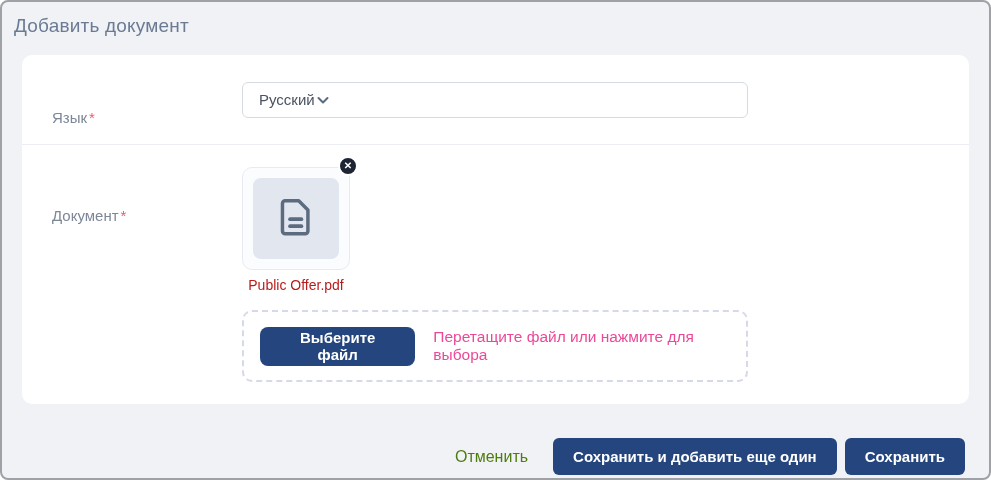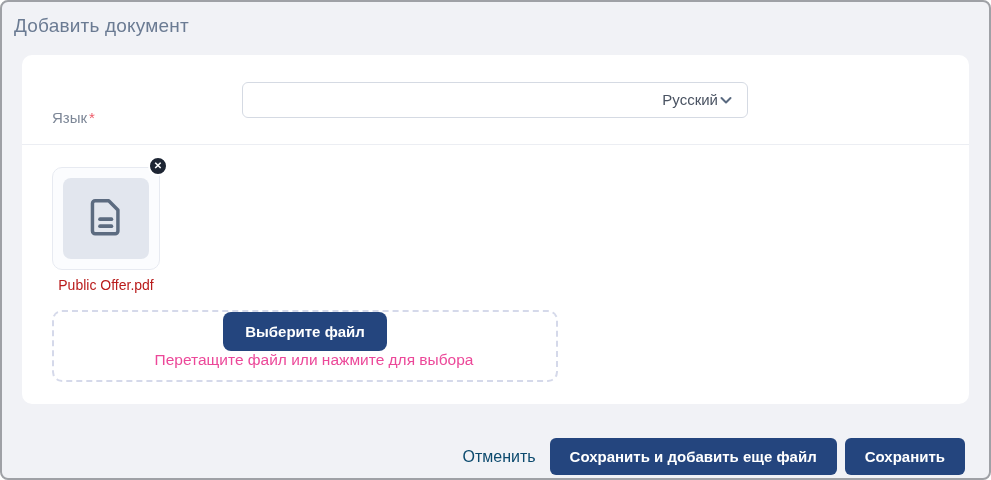--- a/index.html
+++ b/index.html
@@ -31,21 +31,21 @@
   }
   .row-document .field-label { padding-top:4px; }
   .asterisk { color:#ee5a68; margin-left:2px; }
 
   .select {
     width:506px; height:36px;
     box-sizing:border-box;
     background:#fff;
     border:1px solid #d5dae3;
     border-radius:6px;
-    display:flex; align-items:center; justify-content:flex-end;
+    display:flex; align-items:center; justify-content:flex-start;
     padding:0 13px 0 16px;
     font-size:15px; color:#4a5362;
     cursor:pointer;
   }
   .chevron { display:flex; align-items:center; }
 
   .doc-content { display:flex; flex-direction:column; }
 
   .preview-wrap { position:relative; width:108px; }
   .preview-card {
@@ -84,42 +84,41 @@
   .dropzone {
     margin-top:17px;
     width:506px; height:72px;
     box-sizing:border-box;
     border:2px dashed #d5d9ea;
     border-radius:10px;
     display:flex; align-items:center;
     padding:0 16px;
     cursor:pointer;
     background:#fff;
-    flex-direction:column;
   }
   .choose-btn {
     background:#24457e; color:#ffffff;
     border:none; border-radius:8px;
     height:39px; padding:0 22px;
     font-size:15px; font-weight:700;
     font-family:"Liberation Sans", sans-serif;
     cursor:pointer;
   }
   .drop-hint { margin-left:18px; font-size:15.5px; color:#ec4899; }
 
   .footer {
     display:flex; justify-content:flex-end; align-items:center;
     padding:34px 24px 0;
   }
   .cancel-btn {
     background:none; border:none;
-    color:#0c4a6e; font-size:16px;
+    color:#4d7c0f; font-size:16px;
     font-family:"Liberation Sans", sans-serif;
     cursor:pointer;
-    margin-right:14px;
+    margin-right:25px;
     padding:0;
   }
   .primary-btn {
     background:#24457e; color:#ffffff;
     border:none; border-radius:6px;
     height:37px; padding:0 20px;
     font-size:15px; font-weight:700;
     font-family:"Liberation Sans", sans-serif;
     cursor:pointer;
   }
@@ -144,20 +143,23 @@
         <span>Русский</span>
         <span class="chevron">
           <svg width="16" height="16" viewBox="0 0 16 16">
               <path d="M3.5 6 L8 10.5 L12.5 6" fill="none" stroke="#5a6a80" stroke-width="2" stroke-linecap="round" stroke-linejoin="round"></path>
             </svg>
         </span>
       </div>
     </div>
 
     <div class="row row-document">
+      <div class="field-label">
+        <span>Документ</span><span class="asterisk">*</span>
+      </div>
 
       <div class="doc-content">
 
         <div class="preview-wrap">
           <div class="preview-card">
             <div class="preview-inner">
               <span>
                 <svg width="52" height="52" viewBox="0 0 48 48">
                   <path d="M14 9 h12.5 l8.5 8.5 V37 a2.5 2.5 0 0 1 -2.5 2.5 H14 a2.5 2.5 0 0 1 -2.5 -2.5 V11.5 A2.5 2.5 0 0 1 14 9 Z" fill="none" stroke="#5c6b80" stroke-width="3.2" stroke-linejoin="round"></path>
                   <line x1="18.5" y1="26" x2="29" y2="26" stroke="#5c6b80" stroke-width="3.4" stroke-linecap="round"></line>
@@ -177,17 +179,17 @@
           <span class="drop-hint">Перетащите файл или нажмите для выбора</span>
         </div>
 
       </div>
     </div>
 
   </div>
 
   <div class="footer">
     <button class="cancel-btn">Отменить</button>
-    <button class="primary-btn">Сохранить и добавить еще файл</button>
+    <button class="primary-btn">Сохранить и добавить еще один</button>
     <button class="primary-btn">Сохранить</button>
   </div>
 
 </div>
 
 </body></html>

